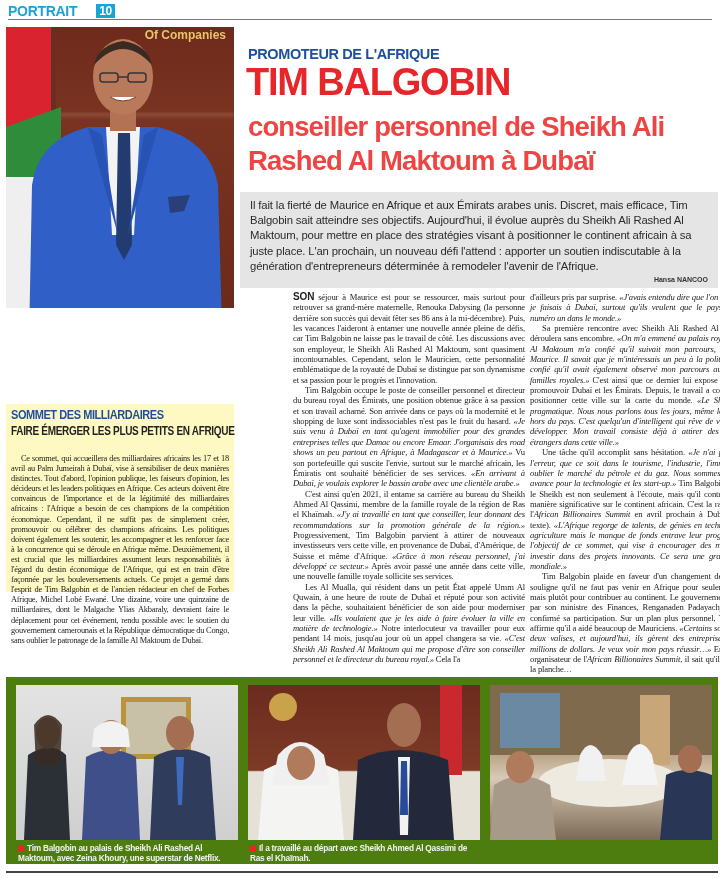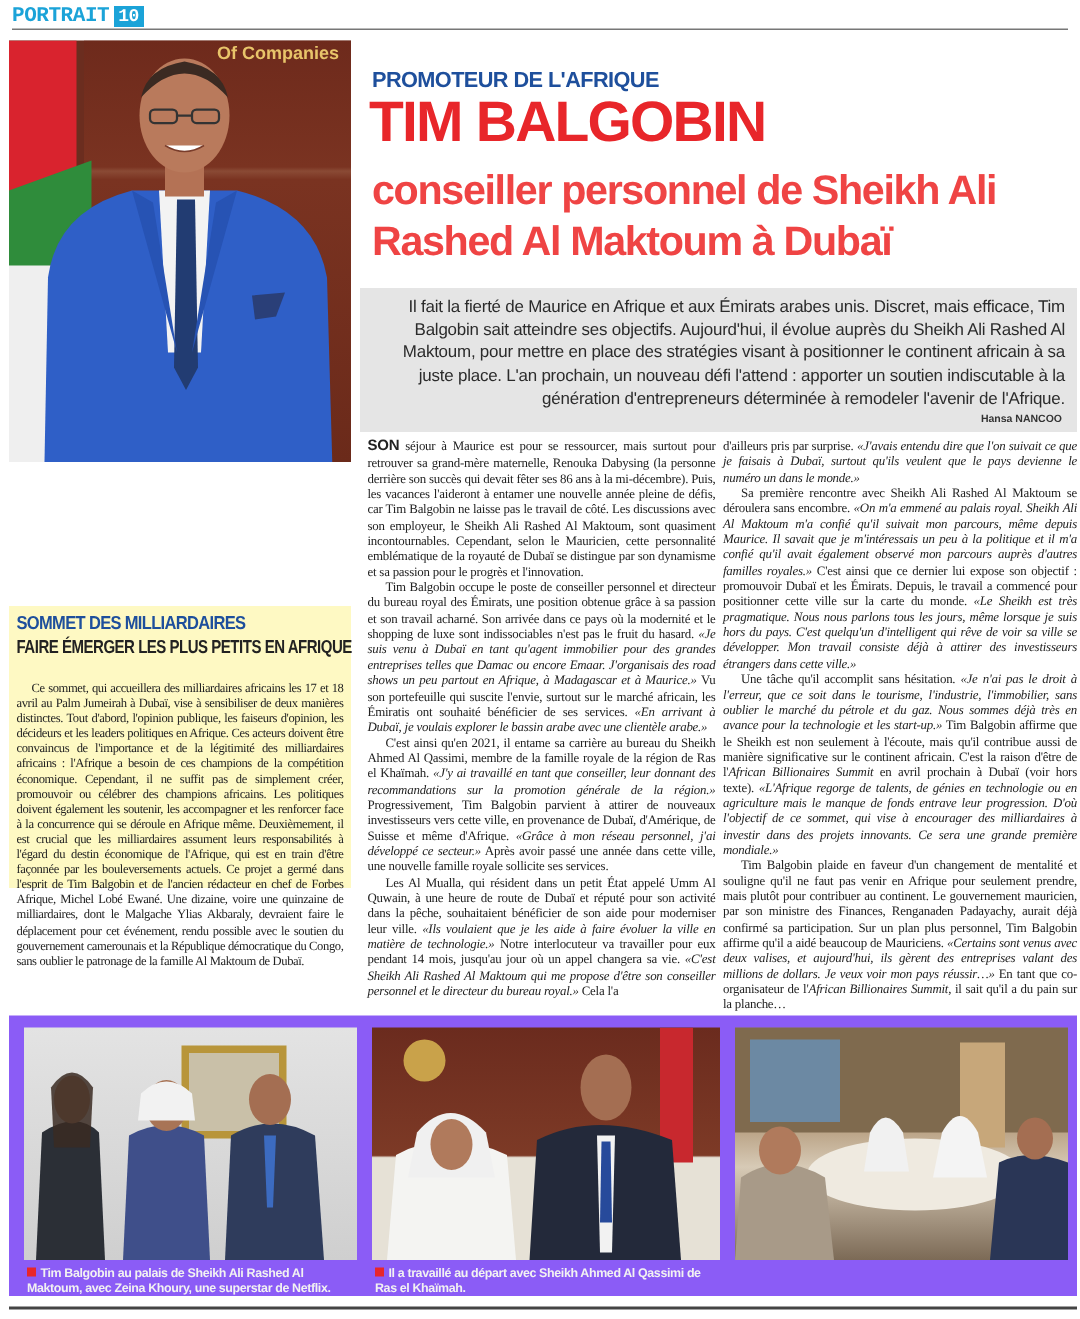--- a/index.html
+++ b/index.html
@@ -1,21 +1,21 @@
 <!DOCTYPE html>
 <html><head>
 <meta charset="utf-8">
 <style>
   * { box-sizing: border-box; margin: 0; padding: 0; }
   html, body { width: 720px; height: 879px; background: #ffffff; overflow: hidden; }
   body { position: relative; font-family: "Liberation Serif", serif; color: #222; }
 
   
   .header { position: absolute; left: 0; top: 0; width: 720px; height: 22px; }
-  .section-label { position: absolute; left: 8px; top: 3px; font-family: Liberation Mono, monospace; font-weight: bold; font-size: 14px; color: #1ba3d8; letter-spacing: -0.3px; display: flex; align-items: center; }
+  .section-label { position: absolute; left: 8px; top: 3px; font-family: Liberation Sans, sans-serif; font-weight: bold; font-size: 14px; color: #1ba3d8; letter-spacing: -0.3px; display: flex; align-items: center; gap: 16px; }
   .page-num { display: inline-block; margin-left: 3px; background: #1ba3d8; color: #fff; font-size: 12px; padding: 0 3px; line-height: 14px; }
   .masthead { position: absolute; right: 10px; top: 5px; font-family: "Liberation Sans", sans-serif; font-size: 9.5px; letter-spacing: 1.8px; color: #333; }
   .masthead b { font-weight: bold; }
   .masthead span.date { font-weight: normal; color: #555; }
   .header-rule { position: absolute; left: 8px; right: 8px; top: 19px; height: 1px; background: #777; }
 
   
   .hero-photo { position: absolute; left: 6px; top: 27px; width: 228px; height: 281px; overflow: hidden; background: #6b2d1f; }
   .hero-photo .wall { position: absolute; left: 50px; top: 0; right: 0; bottom: 0; background: linear-gradient(180deg,#6e2a1c 0%,#7a3321 30%,#8a4a35 31%,#7a3321 33%,#6b2a1a 100%); }
   .hero-photo .flag-red { position: absolute; left: 0; top: 0; width: 45px; height: 115px; background: #d9232e; }
@@ -24,40 +24,40 @@
   .hero-photo .sign { position: absolute; right: 8px; top: 1px; font-family: "Liberation Sans", sans-serif; font-weight: bold; font-size: 12px; color: #e8c46a; }
   .hero-photo .person { position: absolute; left: 12px; top: 8px; width: 210px; height: 360px; }
 
   
   .kicker { position: absolute; left: 248px; top: 46px; font-family: "Liberation Sans", sans-serif; font-weight: bold; font-size: 14.5px; color: #1e4f9c; letter-spacing: -0.4px; }
   .name { position: absolute; left: 246px; top: 60px; font-family: "Liberation Sans", sans-serif; font-weight: bold; font-size: 38px; color: #e8262a; letter-spacing: -1.2px; line-height: 44px; }
   .headline { position: absolute; left: 248px; top: 110px; width: 470px; font-family: "Liberation Sans", sans-serif; font-weight: bold; font-size: 27.5px; color: #ef4444; letter-spacing: -0.9px; line-height: 34px; }
 
   
   .chapo { position: absolute; left: 240px; top: 192px; width: 478px; height: 96px; background: #e5e5e5; padding: 6px 8px 0 10px; }
-  .chapo p { font-family: "Liberation Sans", sans-serif; font-size: 11.3px; line-height: 15.2px; color: #2b2b2b; letter-spacing: -0.15px; text-align: right; }
+  .chapo p { font-family: "Liberation Sans", sans-serif; font-size: 11.3px; line-height: 15.2px; color: #2b2b2b; letter-spacing: -0.15px; }
   .chapo .byline { position: absolute; right: 10px; bottom: 5px; font-family: "Liberation Sans", sans-serif; font-weight: bold; font-size: 7px; color: #333; }
 
   
   .sidebar { position: absolute; left: 6px; top: 404px; width: 228px; height: 188px; background: #fef9c3; padding: 4px 5px; }
   .sidebar .s-kicker { font-family: "Liberation Sans", sans-serif; font-weight: bold; font-size: 12.5px; color: #1e4f9c; letter-spacing: -0.5px; transform: scaleX(0.88); transform-origin: left; white-space: nowrap; }
   .sidebar .s-title { margin-top: 2px; font-family: "Liberation Sans", sans-serif; font-weight: bold; font-size: 12.5px; color: #222; letter-spacing: -0.4px; transform: scaleX(0.8); transform-origin: left; white-space: nowrap; }
   .sidebar .s-body { margin-top: 16px; font-size: 8.4px; line-height: 10.1px; text-align: justify; color: #222; letter-spacing: -0.25px; text-indent: 10px; }
 
   
-  .col { position: absolute; top: 292px; font-size: 8.6px; line-height: 10.35px; text-align: justify; color: #222; letter-spacing: -0.15px; }
+  .col { position: absolute; top: 292px; font-size: 8.6px; line-height: 10.35px; text-align: justify; color: #222; letter-spacing: -0.15px; margin-left: 48px; }
   .col1 { left: 245px; width: 232px; }
   .col2 { left: 482px; width: 236px; }
   .col p { text-indent: 12px; }
   .col p.noindent { text-indent: 0; }
   .col .lead { font-family: "Liberation Sans", sans-serif; font-weight: bold; font-size: 10px; }
   .col i { font-style: italic; }
 
   
-  .strip { position: absolute; left: 6px; top: 677px; width: 712px; height: 187px; background: #8b5cf6; }
+  .strip { position: absolute; left: 6px; top: 677px; width: 712px; height: 187px; background: #4d7c0f; }
   .strip-rule { position: absolute; left: 6px; top: 871px; width: 712px; height: 2px; background: #444; }
   .photo { position: absolute; top: 8px; height: 155px; overflow: hidden; }
   .photo1 { left: 10px; width: 222px; background: linear-gradient(180deg,#e3e3e3,#cfcfcf); }
   .photo2 { left: 242px; width: 232px; background: linear-gradient(180deg,#6b2b1e,#7d3a26 55%,#e6e1d6 56%); }
   .photo3 { left: 484px; width: 222px; background: linear-gradient(180deg,#8a7058,#b29878 40%,#d7cab6 60%,#7c6a56); }
   .caption { position: absolute; top: 167px; font-family: "Liberation Sans", sans-serif; font-weight: bold; font-size: 8.3px; color: #f2f2f2; line-height: 9.8px; letter-spacing: -0.25px; }
   .cap1 { left: 12px; width: 222px; }
   .cap2 { left: 244px; width: 232px; }
   .cap3 { left: 488px; width: 222px; top: 172px; }
   .bullet { display: inline-block; width: 6px; height: 6px; background: #e8262a; margin-right: 3px; vertical-align: 0; }

